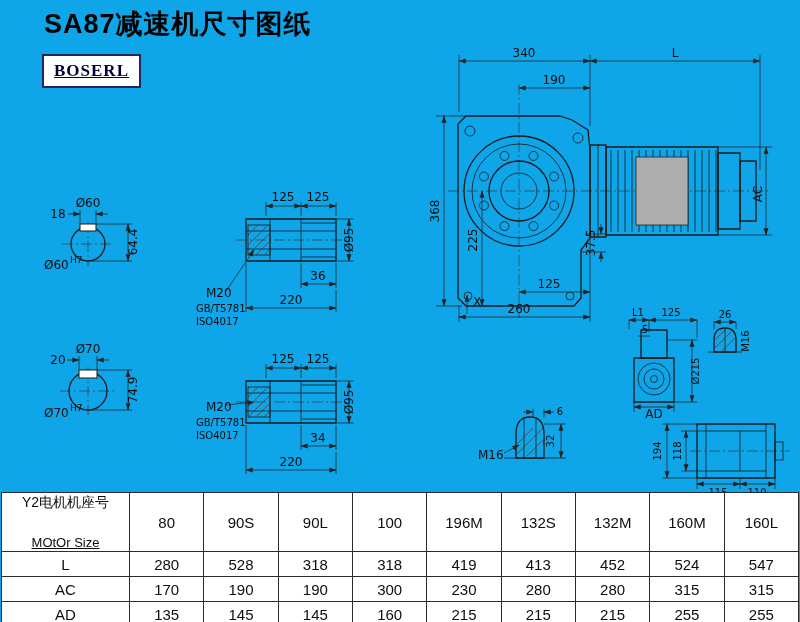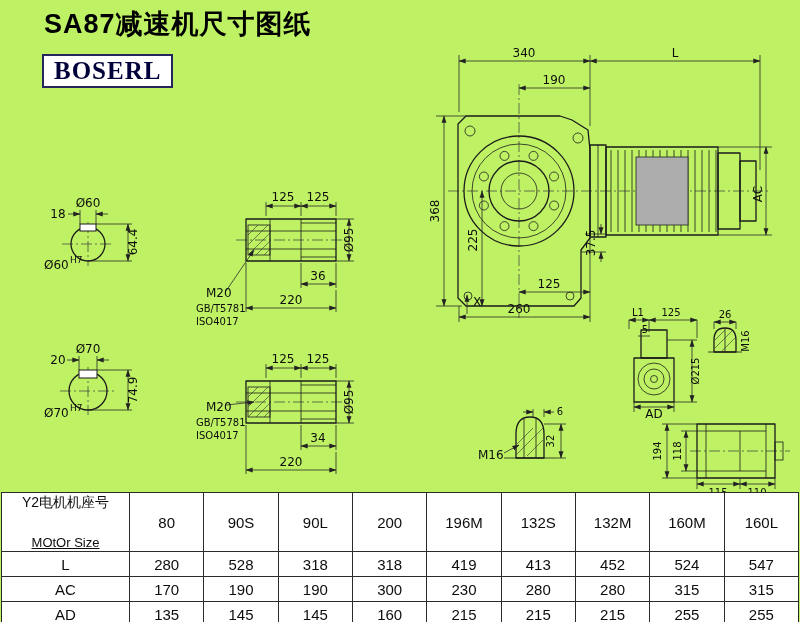--- a/index.html
+++ b/index.html
@@ -1,22 +1,22 @@
 <!DOCTYPE html>
 <html><head>
 <meta charset="utf-8">
 <style>
   html,body { margin:0; padding:0; background:#fff; }
-  .page { position:relative; width:800px; height:622px; background:#bef264; overflow:hidden;
+  .page { position:relative; width:800px; height:622px; background:#0ea5e9; overflow:hidden;
           font-family:"Liberation Sans", sans-serif; }
   .title { position:absolute; left:44px; top:6px; font-size:27px; font-weight:bold; color:#000;
            letter-spacing:1px; }
   .logo-box { position:absolute; left:42px; top:54px; border:2px solid #26265e; background:#fff;
               padding:0 10px; height:30px; line-height:30px; font-family:"Liberation Serif", serif;
-              font-weight:bold; font-size:25px; color:#00003a; letter-spacing:1px; }
+              font-weight:bold; font-size:17px; color:#00003a; letter-spacing:1px;text-decoration:underline; }
   svg { position:absolute; left:0; top:0; }
   .ol { fill:none; stroke:#1b1b1b; stroke-width:1.3; stroke-linejoin:round; }
   .tl { fill:none; stroke:#1b1b1b; stroke-width:0.8; }
   .dl { fill:none; stroke:#2a2a2a; stroke-width:0.8; }
   .cl { fill:none; stroke:#3a3a3a; stroke-width:0.7; stroke-dasharray:11 3 2 3; }
   .ht { stroke:#333; stroke-width:0.6; }
   text.d { font:12px "DejaVu Sans", sans-serif; fill:#0d0d0d; }
   text.s { font:10px "DejaVu Sans", sans-serif; fill:#0d0d0d; }
   text.p { font:9px "DejaVu Sans", sans-serif; fill:#0d0d0d; }
   .dim-table { position:absolute; left:1px; top:492px; width:798px; border-collapse:collapse;
@@ -257,21 +257,21 @@
     </colgroup>
     <tbody>
         <tr class="hrow">
       <th>
         <div class="cell-cn">Y2电机机座号</div>
         <div class="cell-en">MOtOr Size</div>
       </th>
       <th>80</th>
       <th>90S</th>
       <th>90L</th>
-      <th>200</th>
+      <th>100</th>
       <th>196M</th>
       <th>132S</th>
       <th>132M</th>
       <th>160M</th>
       <th>160L</th>
     </tr>
     <tr class="drow">
       <th>L</th>
       <td>280</td>
       <td>528</td>

